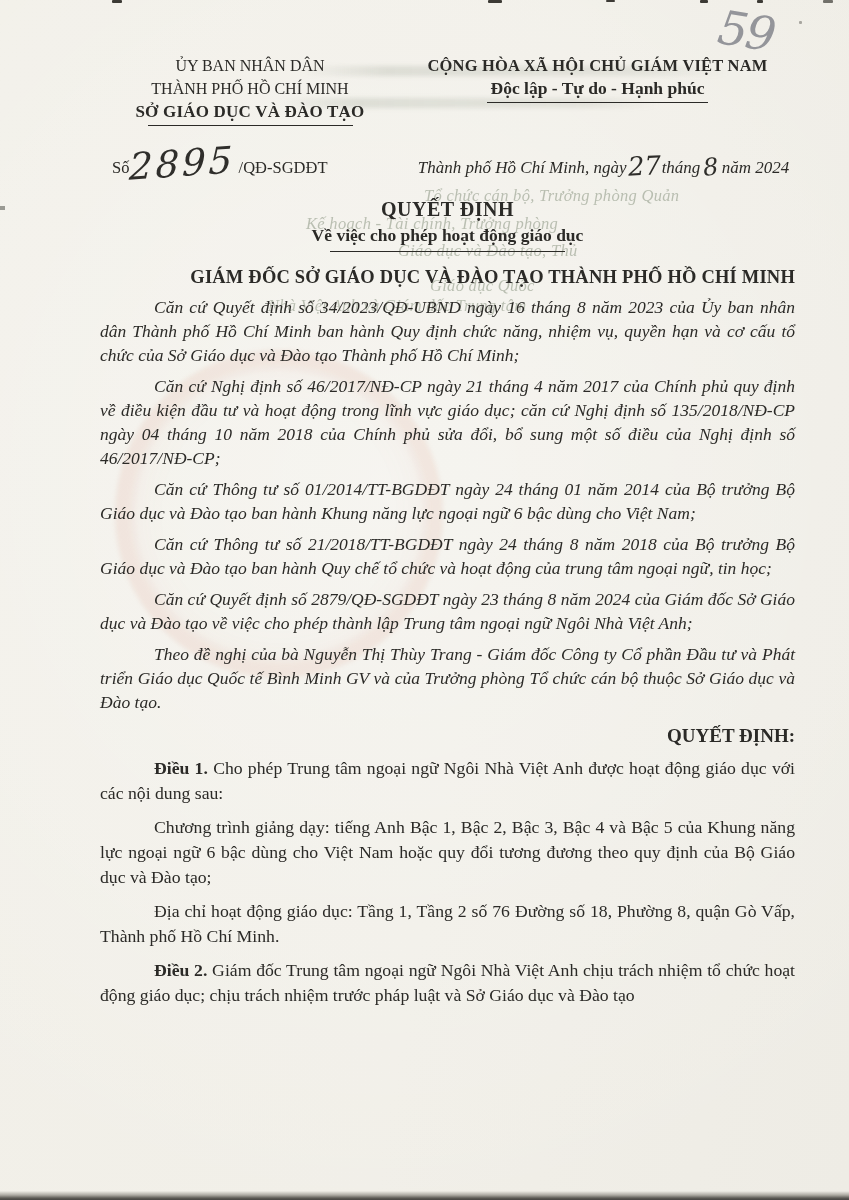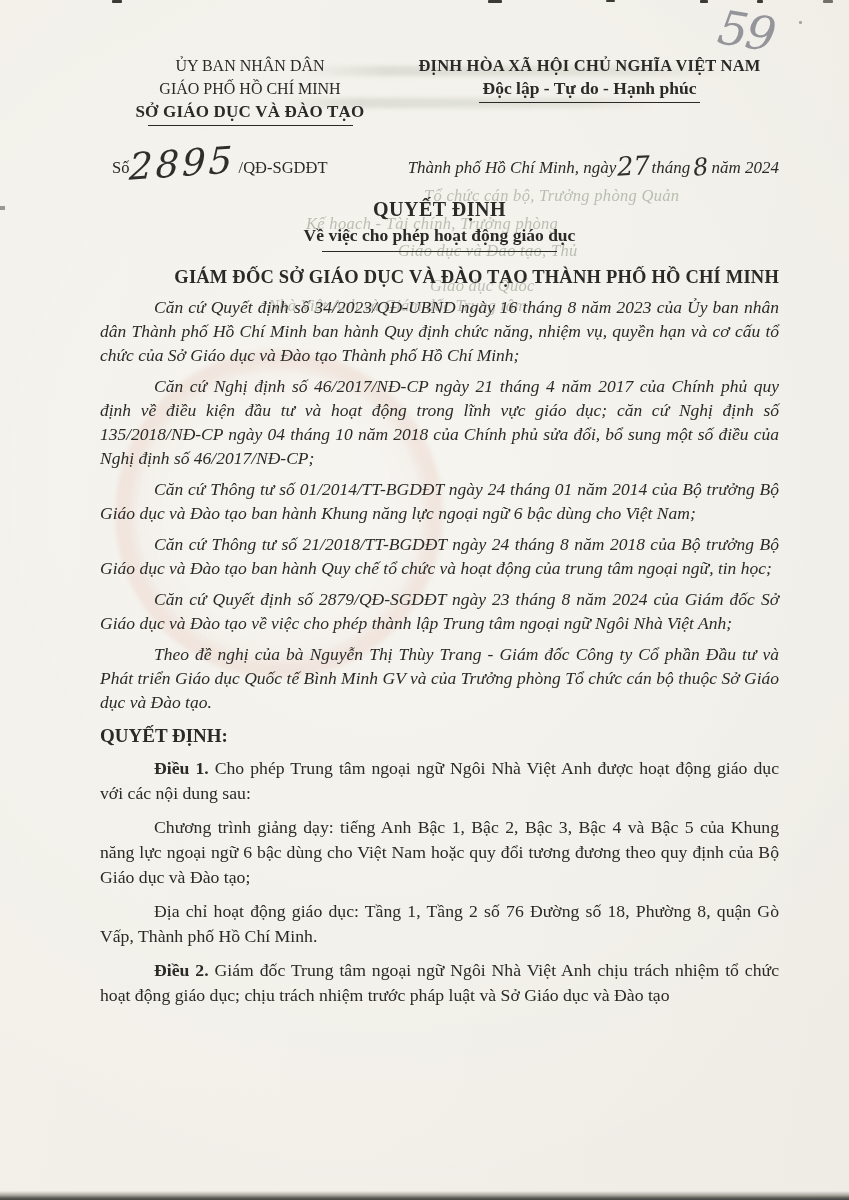--- a/index.html
+++ b/index.html
@@ -37,40 +37,40 @@
   
   .page-num{position:absolute;left:718px;top:6px;width:90px;
     font-family:"DejaVu Serif",serif;font-style:italic;font-weight:400;
     font-size:47px;color:#94959a;transform:rotate(9deg);letter-spacing:-2px;}
   .hw{font-family:"DejaVu Serif",serif;font-style:italic;color:#2f2e2b;display:inline-block;}
   .hw-num{font-size:37px;line-height:18px;letter-spacing:3px;transform:rotate(-4deg) skewX(-6deg);
     margin:0 3px -6px 0;position:relative;top:3px;}
   .hw-day{font-size:26px;line-height:14px;transform:rotate(-3deg);margin:0 1px;position:relative;top:2px;}
   .hw-month{font-size:24px;line-height:14px;transform:rotate(-5deg);margin:0 3px;position:relative;top:2px;}
   
-  .content{position:relative;padding:54px 70px 0 100px;}
+  .content{position:relative;padding:54px 54px 0 100px;}
   .header-row{display:flex;}
   .header-left{width:300px;text-align:center;line-height:23px;font-size:16px;}
   .header-left .org-name{font-weight:bold;font-size:17px;letter-spacing:.2px;}
   .rule-left{width:205px;border-bottom:1.6px solid #2b2a27;margin:2px auto 0;}
   .header-right{flex:1;text-align:center;line-height:23px;}
   .motto-title{font-weight:bold;font-size:16.5px;letter-spacing:.2px;}
   .motto{font-weight:bold;font-size:17.5px;display:inline-block;border-bottom:1.7px solid #2b2a27;padding:0 4px 2px;}
   .number-date-row{display:flex;align-items:flex-end;margin-top:14px;height:38px;}
   .doc-number{width:300px;font-size:16.5px;white-space:nowrap;padding-left:12px;}
   .dateline{flex:1;text-align:center;font-style:italic;font-size:17px;white-space:nowrap;}
   .title-block{text-align:center;margin-top:18px;}
   .doc-heading{font-weight:bold;font-size:20px;letter-spacing:.5px;line-height:27px;}
   .doc-sub{font-weight:bold;font-size:17.5px;line-height:25px;}
   .rule-sub{width:235px;border-bottom:1.7px solid #2b2a27;margin:3px auto 0;}
   .authority{text-align:right;font-weight:bold;font-size:18.5px;margin-top:15px;letter-spacing:.2px;}
   .preamble{margin-top:5px;}
   .preamble p{font-style:italic;text-align:justify;text-indent:54px;
     font-size:17.5px;line-height:24px;margin:7px 0;font-family:Liberation Serif, serif;}
-  .decision-heading{text-align:left;font-weight:bold;font-size:19px;margin:11px 0 4px;}
+  .decision-heading{text-align:right;font-weight:bold;font-size:19px;margin:11px 0 4px;}
   .articles p{text-align:justify;text-indent:54px;font-size:17.7px;line-height:25px;margin:9px 0;}
   .articles .lead{font-weight:bold;}
 </style>
 </head>
 <body>
 
 <div class="page">
 
   <div class="speck" style="left:112px;top:0;width:10px;height:3px;"></div>
   <div class="speck" style="left:488px;top:0;width:14px;height:3px;"></div>
@@ -91,26 +91,26 @@
   <div class="ghost g3">Giáo dục Quốc</div>
   <div class="ghost g4">Nhà Việt Anh và Giám đốc Trung tâm</div>
 
   <div class="page-num">59</div>
 
   <div class="content">
 
     <div class="header-row">
       <div class="header-left">
         <div>ỦY BAN NHÂN DÂN</div>
-        <div>GIÁO PHỐ HỒ CHÍ MINH</div>
+        <div>THÀNH PHỐ HỒ CHÍ MINH</div>
         <div class="org-name">SỞ GIÁO DỤC VÀ ĐÀO TẠO</div>
         <div class="rule-left"></div>
       </div>
       <div class="header-right">
-        <div class="motto-title">ĐỊNH HÒA XÃ HỘI CHỦ NGHĨA VIỆT NAM</div>
+        <div class="motto-title">CỘNG HÒA XÃ HỘI CHỦ GIÁM VIỆT NAM</div>
         <div><span class="motto">Độc lập - Tự do - Hạnh phúc</span></div>
       </div>
     </div>
 
     <div class="number-date-row">
       <div class="doc-number">
         <span>Số</span><span class="hw hw-num">2895</span><span>/QĐ-SGDĐT</span>
       </div>
       <div class="dateline">
         <span>Thành phố Hồ Chí Minh, ngày</span><span class="hw hw-day">27</span><span>tháng</span><span class="hw hw-month">8</span><span>năm 2024</span>

